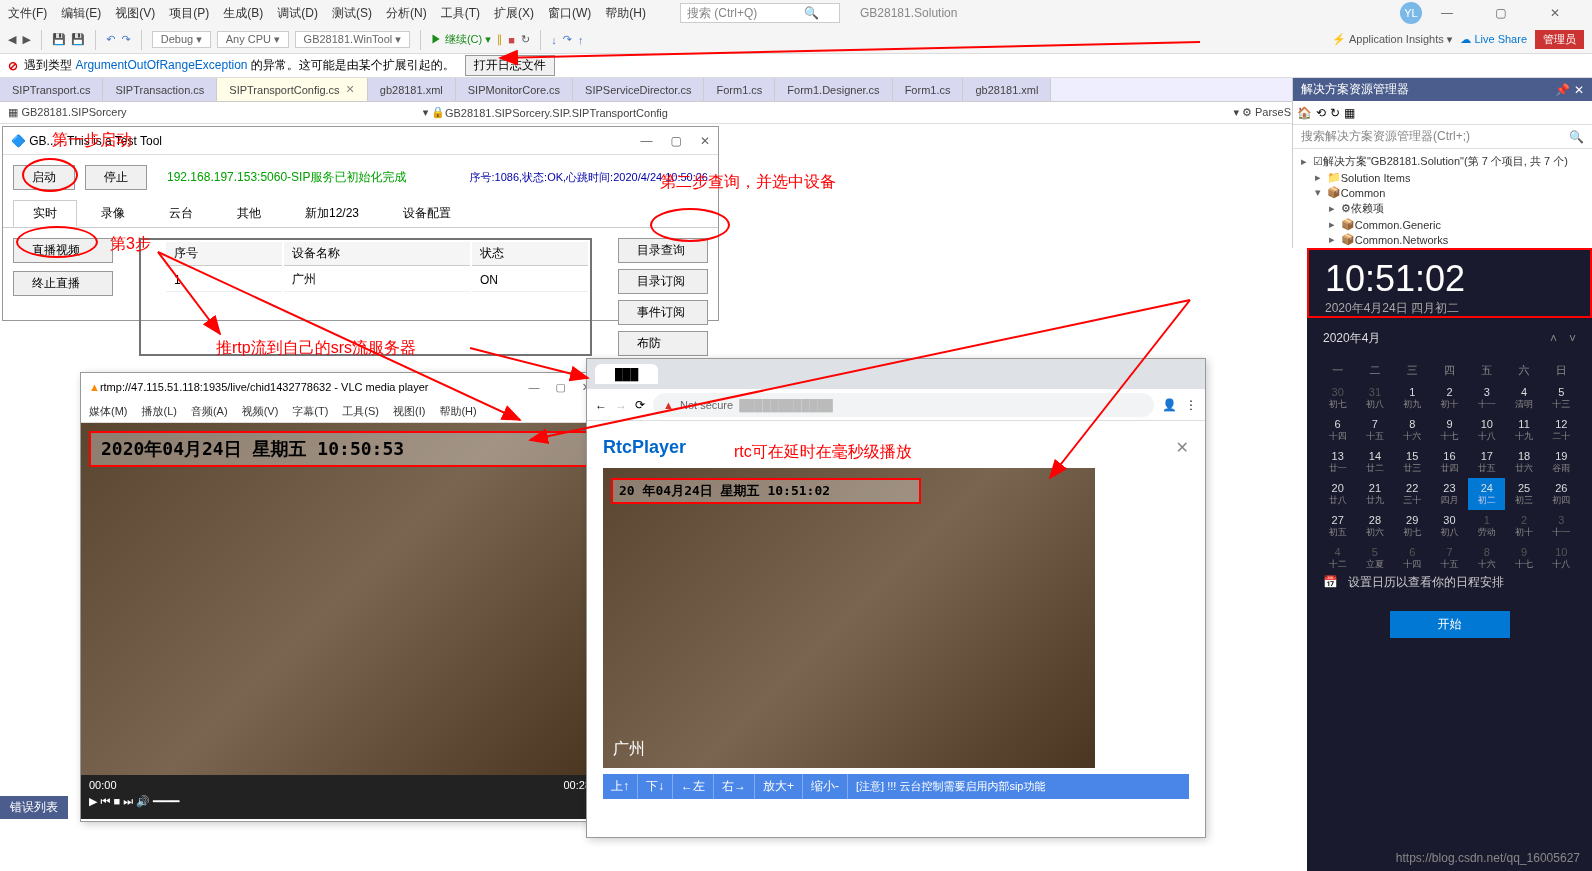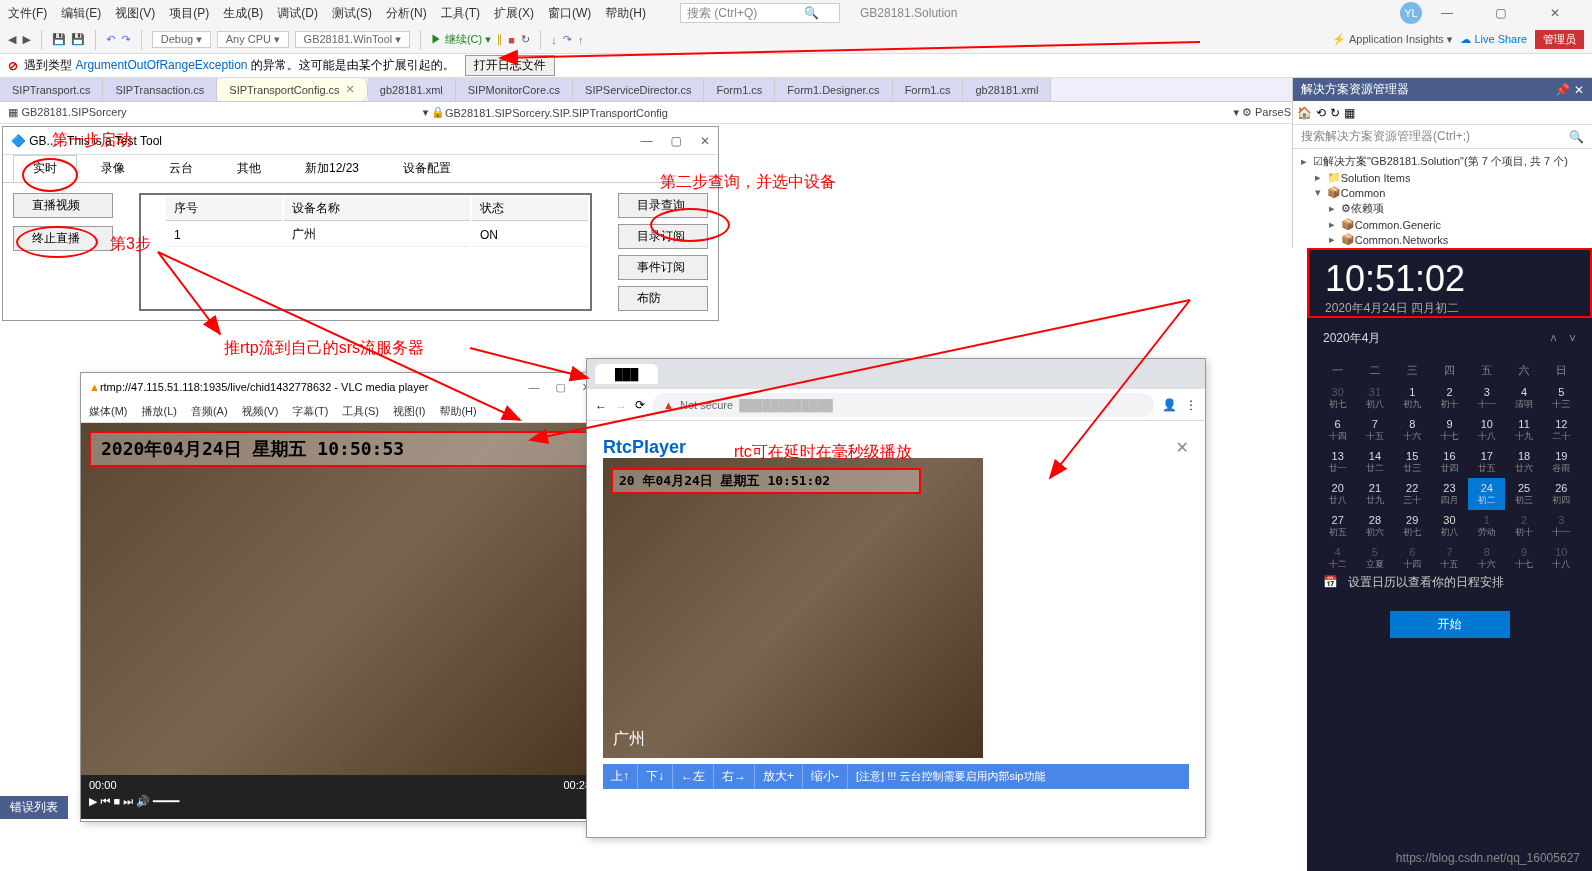--- a/index.html
+++ b/index.html
@@ -25,21 +25,21 @@
 
 
 .err-bar { height:24px; background:#fff; border-bottom:1px solid #ddd; display:flex; align-items:center; padding:0 8px; font-size:12px; }
 .err-icn { color:#d00; margin-right:6px; font-weight:bold; }
 .err-link { color:#0066cc; }
 .err-btn { border:1px solid #999; padding:1px 8px; margin-left:10px; background:#f0f0f0; }
 
 
 .file-tabs { height:24px; background:#eef; display:flex; font-size:11px; border-bottom:1px solid #ccc; }
 .ftab { padding:0 12px; display:flex; align-items:center; border-right:1px solid #ccc; background:#d8d8f0; color:#444; }
-.ftab.active { background:#fffde7;border-radius:8px; }
+.ftab.active { background:#fffde7; }
 .ftab-close { margin-left:6px; color:#888; }
 
 
 .bc { height:22px; background:#fff; border-bottom:1px solid #ddd; display:flex; align-items:center; font-size:11px; color:#444; }
 .bc-l { padding:0 8px; display:flex; align-items:center; }
 .bc-r { margin-left:auto; padding:0 8px; color:#444; }
 
 
 .sln-panel { position:absolute; right:0; top:78px; width:300px; height:170px; background:#fff; border-left:1px solid #ccc; font-size:12px; }
 .sln-title { background:#4a5d8c; color:#fff; padding:3px 8px; display:flex; align-items:center; }
@@ -103,21 +103,21 @@
 .browser { position:absolute; left:586px; top:358px; width:620px; height:480px; background:#fff; border:1px solid #999; box-shadow:2px 2px 8px rgba(0,0,0,0.2); }
 .br-tabs { height:30px; background:#dee1e6; display:flex; align-items:center; padding:0 8px; }
 .br-tab { background:#fff; padding:4px 20px; font-size:11px; border-radius:6px 6px 0 0; }
 .br-addr { height:32px; display:flex; align-items:center; padding:0 8px; gap:8px; border-bottom:1px solid #ddd; background:#fff; }
 .br-url { flex:1; height:24px; background:#f1f3f4; border-radius:12px; display:flex; align-items:center; padding:0 10px; font-size:11px; color:#666; }
 .br-warn { color:#d93025; margin-right:6px; }
 .br-body { padding:16px; }
 .rtc-hdr { display:flex; align-items:center; }
 .rtc-title { font-size:18px; font-weight:bold; color:#0066cc; }
 .rtc-close { margin-left:auto; color:#888; font-size:16px; }
-.rtc-video { width:380px; height:300px; background:linear-gradient(135deg,#5a4530 0%,#7a6550 50%,#4a3520 100%); position:relative; }
+.rtc-video { margin-top:10px; width:492px; height:300px; background:linear-gradient(135deg,#5a4530 0%,#7a6550 50%,#4a3520 100%); position:relative; }
 .rtc-overlay { position:absolute; left:8px; top:10px; width:310px; height:26px; border:2px solid red; background:rgba(255,255,255,0.3); display:flex; align-items:center; padding:0 6px; font-family:monospace; font-size:13px; font-weight:bold; }
 .rtc-loc { position:absolute; left:10px; bottom:8px; font-size:16px; color:#fff; }
 .rtc-ctrl { margin-top:6px; background:#4a86e8; color:#fff; display:flex; align-items:center; font-size:12px; }
 .rtc-cbtn { padding:4px 8px; border-right:1px solid rgba(255,255,255,0.3); }
 .rtc-note { padding:4px 8px; font-size:11px; color:#fff; }
 
 
 .anno { position:absolute; color:red; font-size:16px; font-weight:500; white-space:nowrap; z-index:50; }
 .circle { position:absolute; border:2px solid red; border-radius:50%; z-index:49; }
 .arrow { position:absolute; z-index:48; pointer-events:none; }
@@ -311,20 +311,26 @@
 
 <div class="wintool">
   <div class="wt-title">
       <span>🔷 GB... - <span>This is a Test Tool</span></span>
       <div class="wt-ctrls">
         <span>—</span>
         <span>▢</span>
         <span>✕</span>
       </div>
     </div>
+  <div class="wt-top">
+    <span class="wt-btn">启动</span>
+    <span class="wt-btn">停止</span>
+    <span class="wt-status">192.168.197.153:5060-SIP服务已初始化完成</span>
+    <span class="wt-info">序号:1086,状态:OK,心跳时间:2020/4/24 10:50:26</span>
+  </div>
   <div class="wt-tabs" id="wt-tabs">
       <span class="wt-tab active">实时</span>
       <span class="wt-tab">录像</span>
       <span class="wt-tab">云台</span>
       <span class="wt-tab">其他</span>
       <span class="wt-tab">新加12/23</span>
       <span class="wt-tab">设备配置</span>
     </div>
   <div class="wt-body">
     <div class="wt-left">
@@ -420,21 +426,21 @@
       </div>
   </div>
 </div>
 
 <div class="anno" style="left:52px;top:130px">第一步启动</div>
 <div class="circle" style="left:22px;top:158px;width:56px;height:34px"></div>
 <div class="anno" style="left:660px;top:172px">第二步查询，并选中设备</div>
 <div class="circle" style="left:650px;top:208px;width:80px;height:34px"></div>
 <div class="anno" style="left:110px;top:234px">第3步</div>
 <div class="circle" style="left:16px;top:226px;width:82px;height:32px"></div>
-<div class="anno" style="left:224px;top:338px">推rtp流到自己的srs流服务器</div>
+<div class="anno" style="left:216px;top:338px">推rtp流到自己的srs流服务器</div>
 <div class="anno" style="left:734px;top:442px">rtc可在延时在毫秒级播放</div>
 
 <svg class="arrow" style="left:0;top:0;width:1310px;height:760px">
   <defs>
       <marker id="ah" markerWidth="10" markerHeight="8" refX="9" refY="4" orient="auto">
         <polygon points="0 0, 10 4, 0 8" fill="red"></polygon>
       </marker>
     </defs>
   <line x1="158" y1="252" x2="520" y2="420" stroke="red" stroke-width="2" marker-end="url(#ah)"></line>
   <line x1="158" y1="252" x2="220" y2="334" stroke="red" stroke-width="2" marker-end="url(#ah)"></line>

